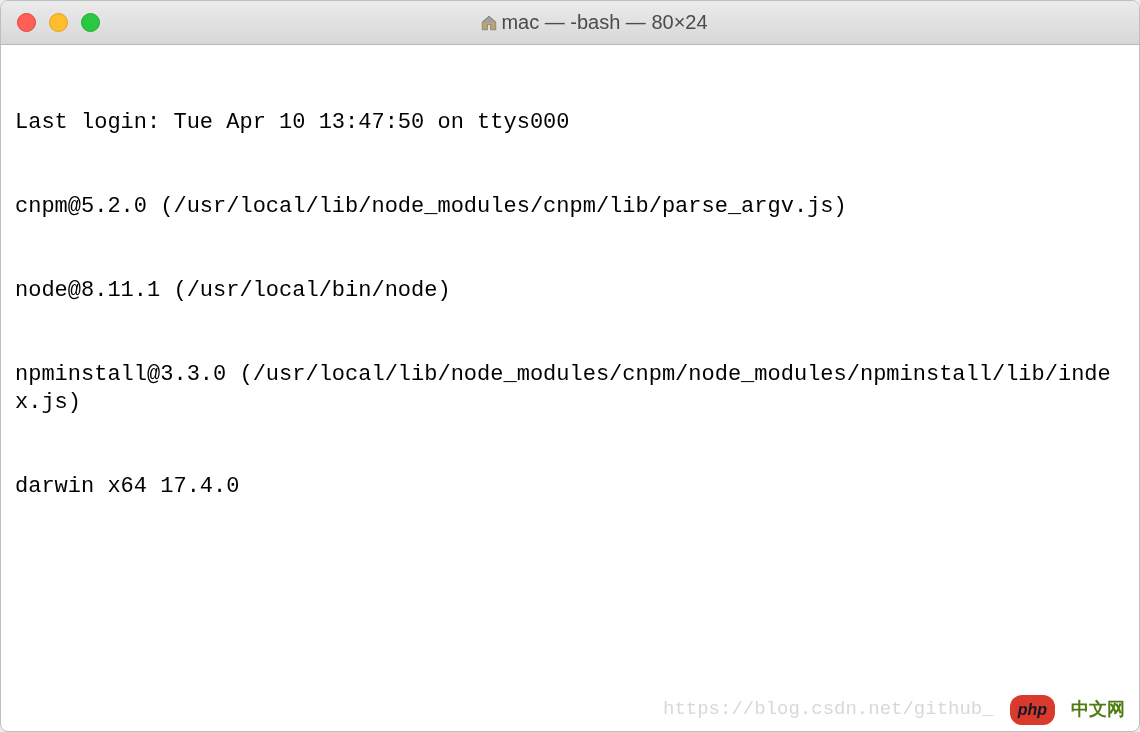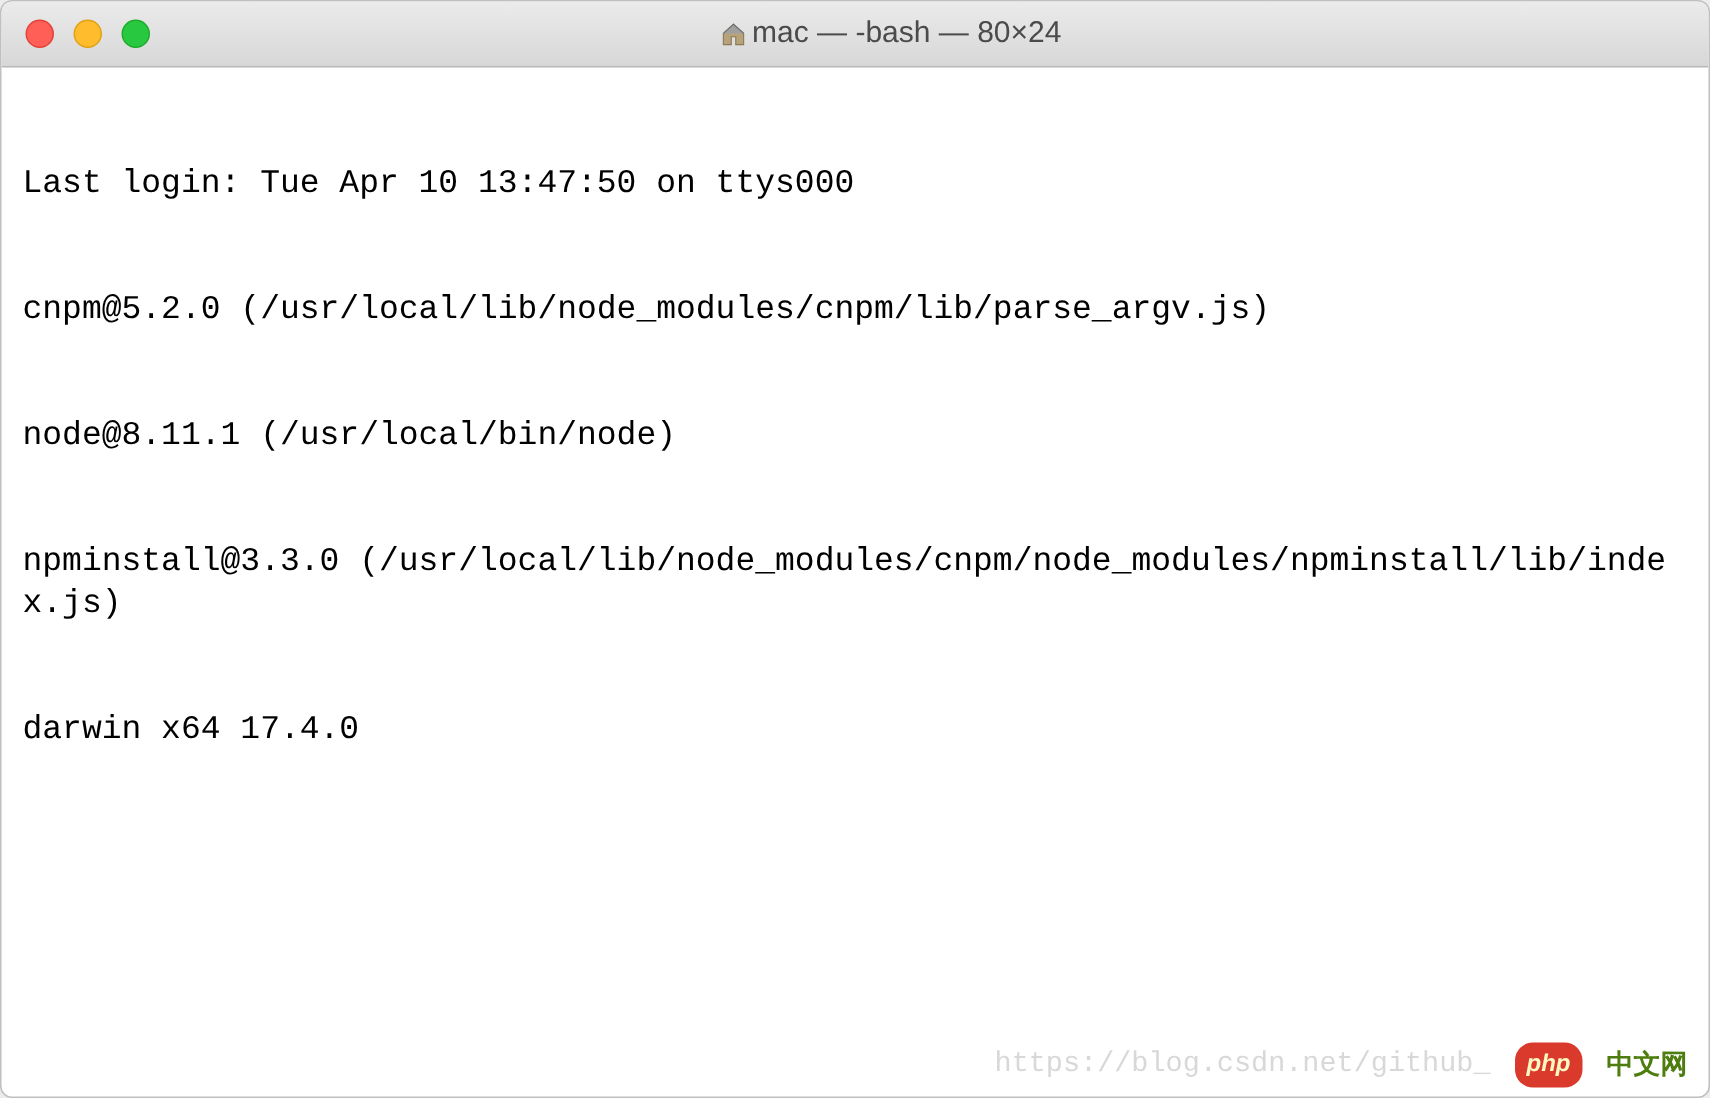--- a/index.html
+++ b/index.html
@@ -88,21 +88,21 @@
       right: 14px;
       color: #d8d8d8;
       font-family: "Courier New", monospace;
       font-size: 19px;
       display: flex;
       align-items: flex-start;
       gap: 16px;
     }
     .wm-badge {
       background: #d93a2b;
-      color: #fef9c3;
+      color: #0f172a;
       border-radius: 12px;
       padding: 1px 8px;
       font-weight: 700;
       font-style: italic;
       font-family: -apple-system, sans-serif;
       font-size: 16px;
     }
     .wm-cn {
       color: #4d7c0f;
       font-family: -apple-system, sans-serif;

